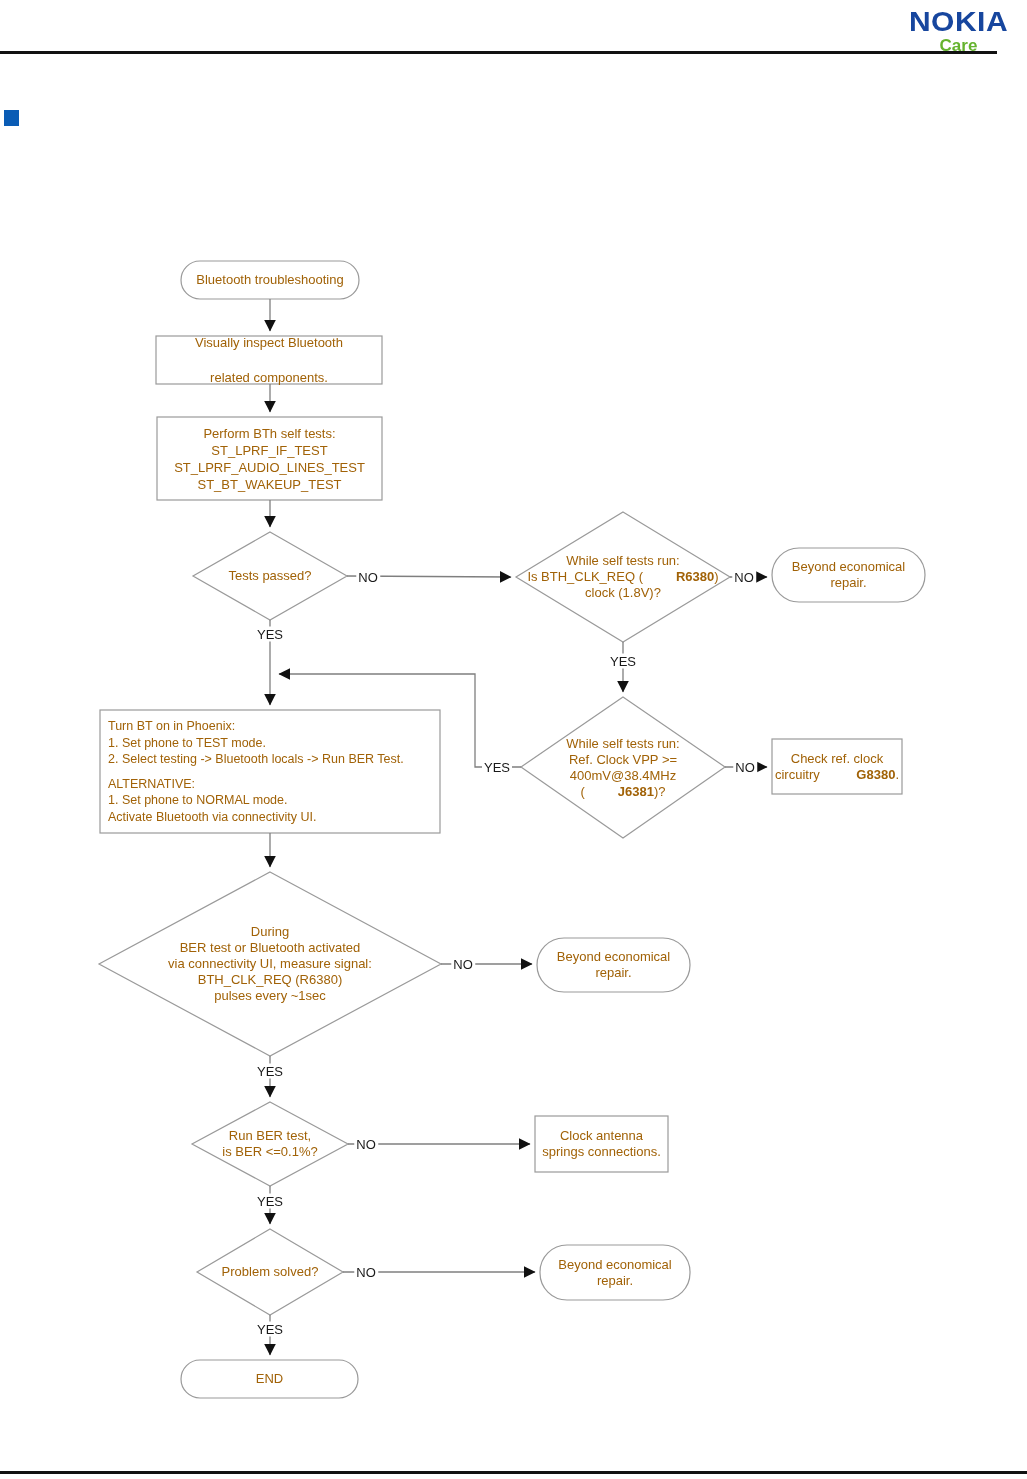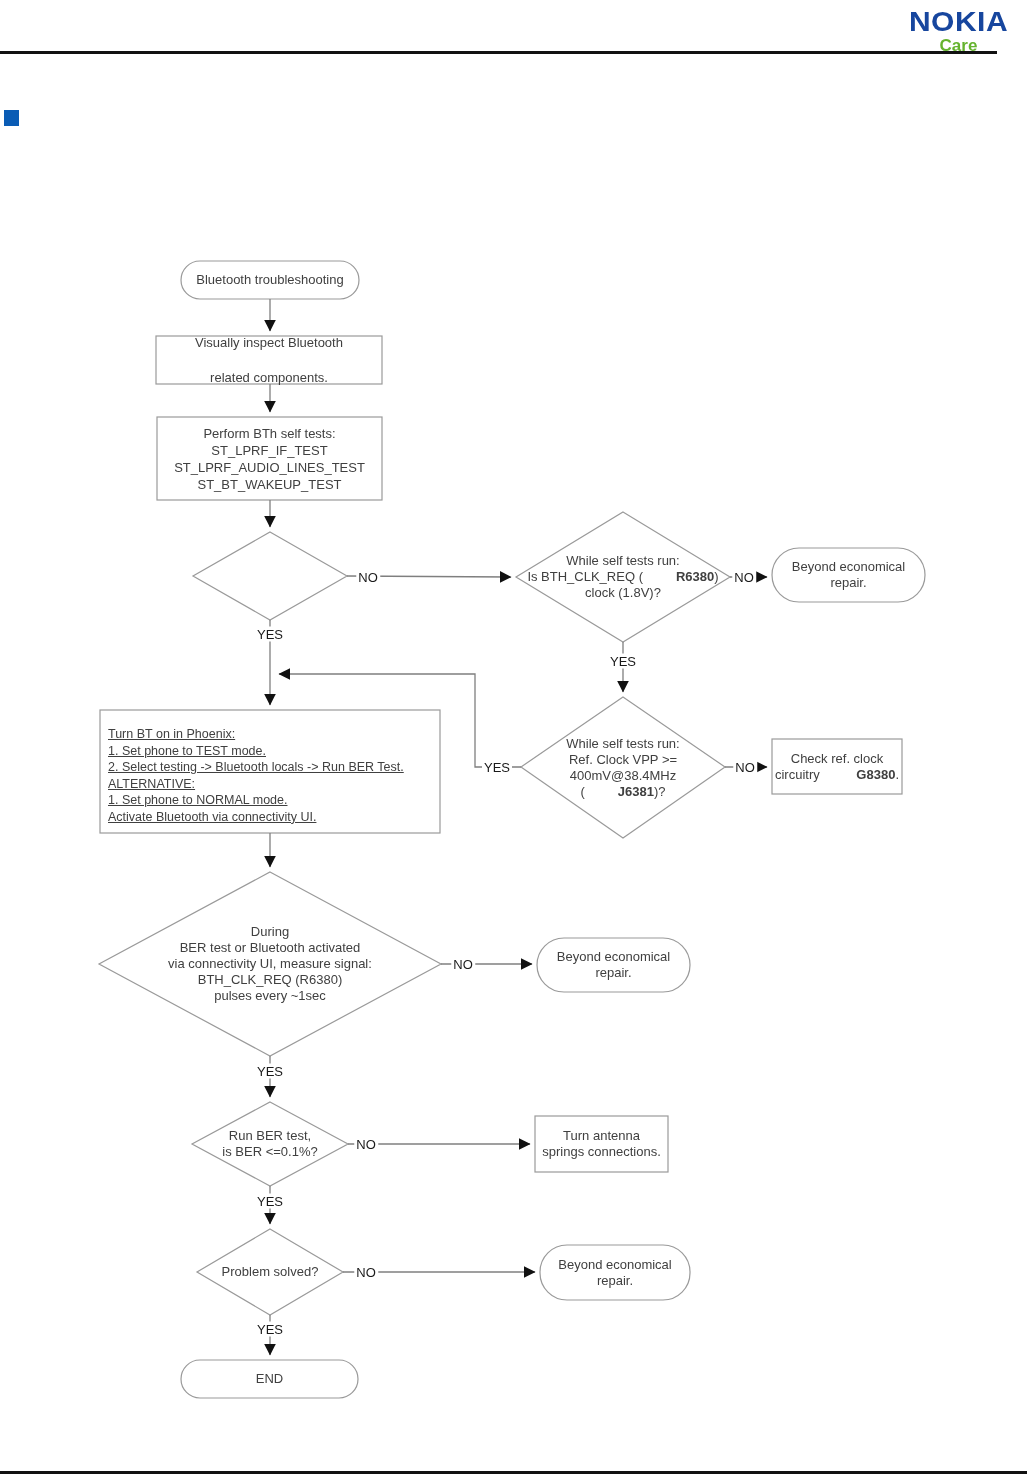--- a/index.html
+++ b/index.html
@@ -68,29 +68,28 @@
   .node-text {
     position: absolute;
     display: flex;
     flex-direction: column;
     align-items: center;
     justify-content: center;
     text-align: center;
     font-size: 13px;
     line-height: 16px;
     white-space: nowrap;
-    color: #404040;
+    color: #a16207;
   }
   .node-text.left-align {
     align-items: flex-start;
     text-align: left;
     justify-content: flex-start;
-    padding: 16px 8px;
+    padding: 8px 8px;
     line-height: 16.5px;
-    text-decoration: underline;
   }
   .blank-line { height: 16.5px; }
   .edge-label {
     position: absolute;
     transform: translate(-50%, -50%);
     font-size: 13px;
     background: #ffffff;
     padding: 0 2px;
     color: #1a1a1a;
     line-height: 15px;
@@ -164,20 +163,23 @@
     <div>related components.</div>
   </div>
 
   <div class="node-text" style="left:157px; top:417px; width:225px; height:83px; line-height:17px;">
     <div>Perform BTh self tests:</div>
     <div>ST_LPRF_IF_TEST</div>
     <div>ST_LPRF_AUDIO_LINES_TEST</div>
     <div>ST_BT_WAKEUP_TEST</div>
   </div>
 
+  <div class="node-text" style="left:193px; top:532px; width:154px; height:88px;">
+    <div>Tests passed?</div>
+  </div>
 
   <div class="node-text" style="left:516px; top:512px; width:214px; height:130px;">
     <div>While self tests run:</div>
     <div><span>Is BTH_CLK_REQ (</span><b>R6380</b><span>)</span></div>
     <div>clock (1.8V)?</div>
   </div>
 
   <div class="node-text" style="left:772px; top:548px; width:153px; height:54px;">
     <div>Beyond economical</div>
     <div>repair.</div>
@@ -217,21 +219,21 @@
     <div>Beyond economical</div>
     <div>repair.</div>
   </div>
 
   <div class="node-text" style="left:192px; top:1102px; width:156px; height:84px;">
     <div>Run BER test,</div>
     <div>is BER &lt;=0.1%?</div>
   </div>
 
   <div class="node-text" style="left:535px; top:1116px; width:133px; height:56px;">
-    <div>Turn antenna</div>
+    <div>Clock antenna</div>
     <div>springs connections.</div>
   </div>
 
   <div class="node-text" style="left:197px; top:1229px; width:146px; height:86px;">
     <div>Problem solved?</div>
   </div>
 
   <div class="node-text" style="left:540px; top:1245px; width:150px; height:55px;">
     <div>Beyond economical</div>
     <div>repair.</div>

